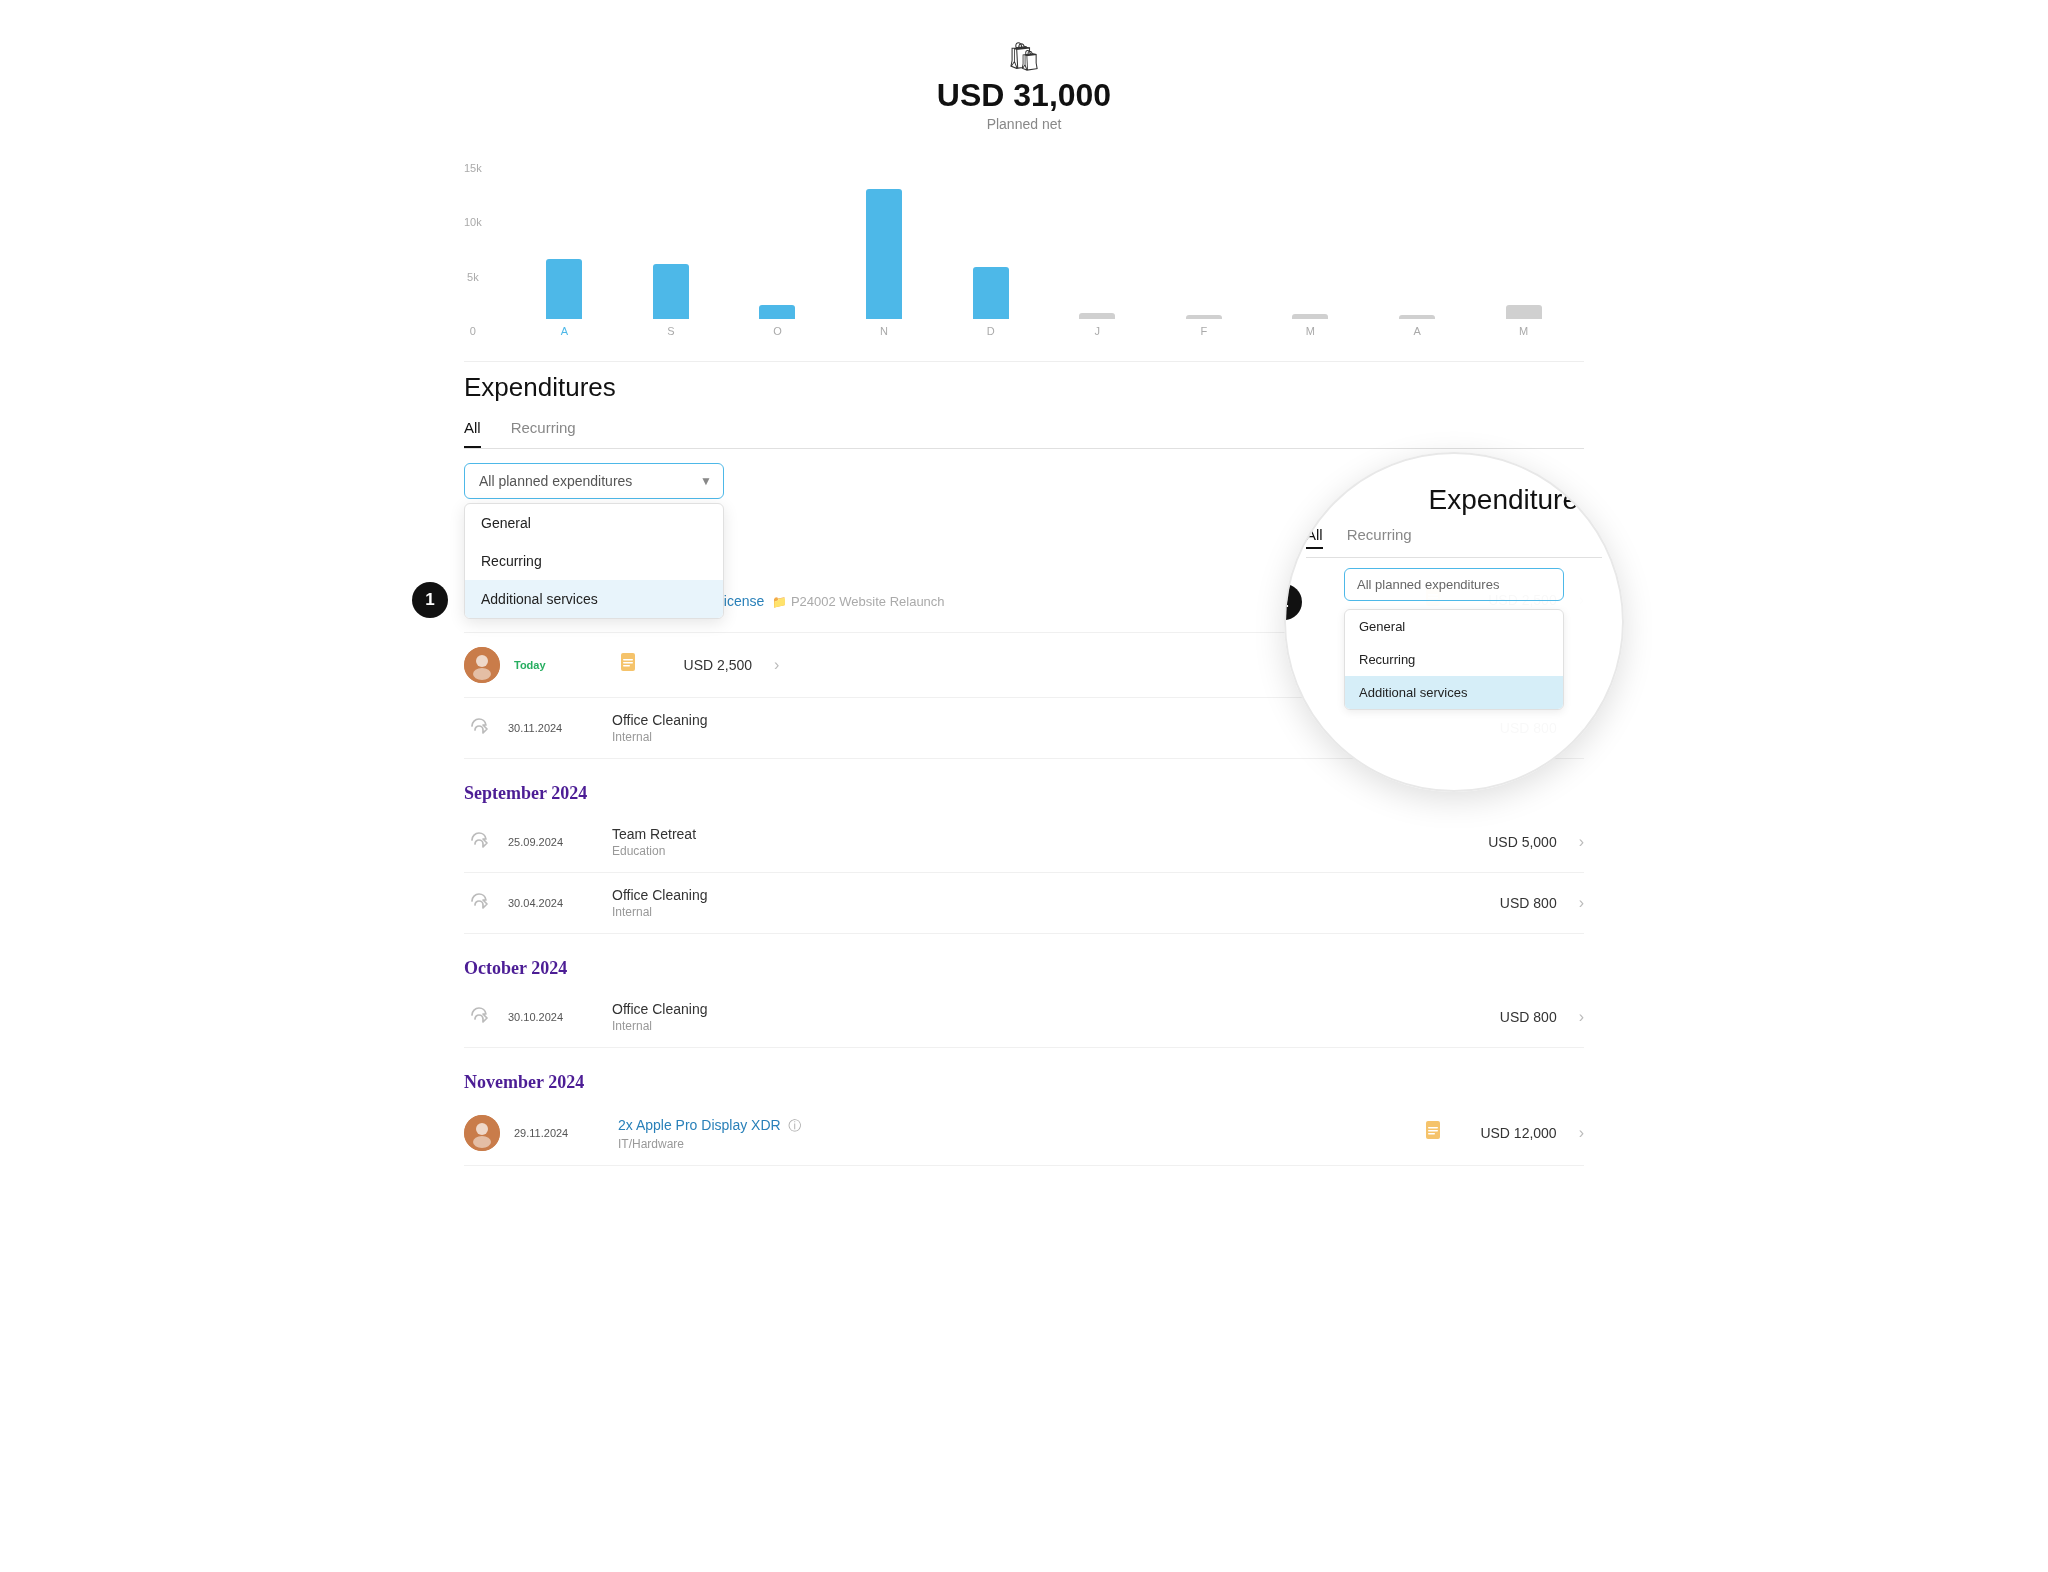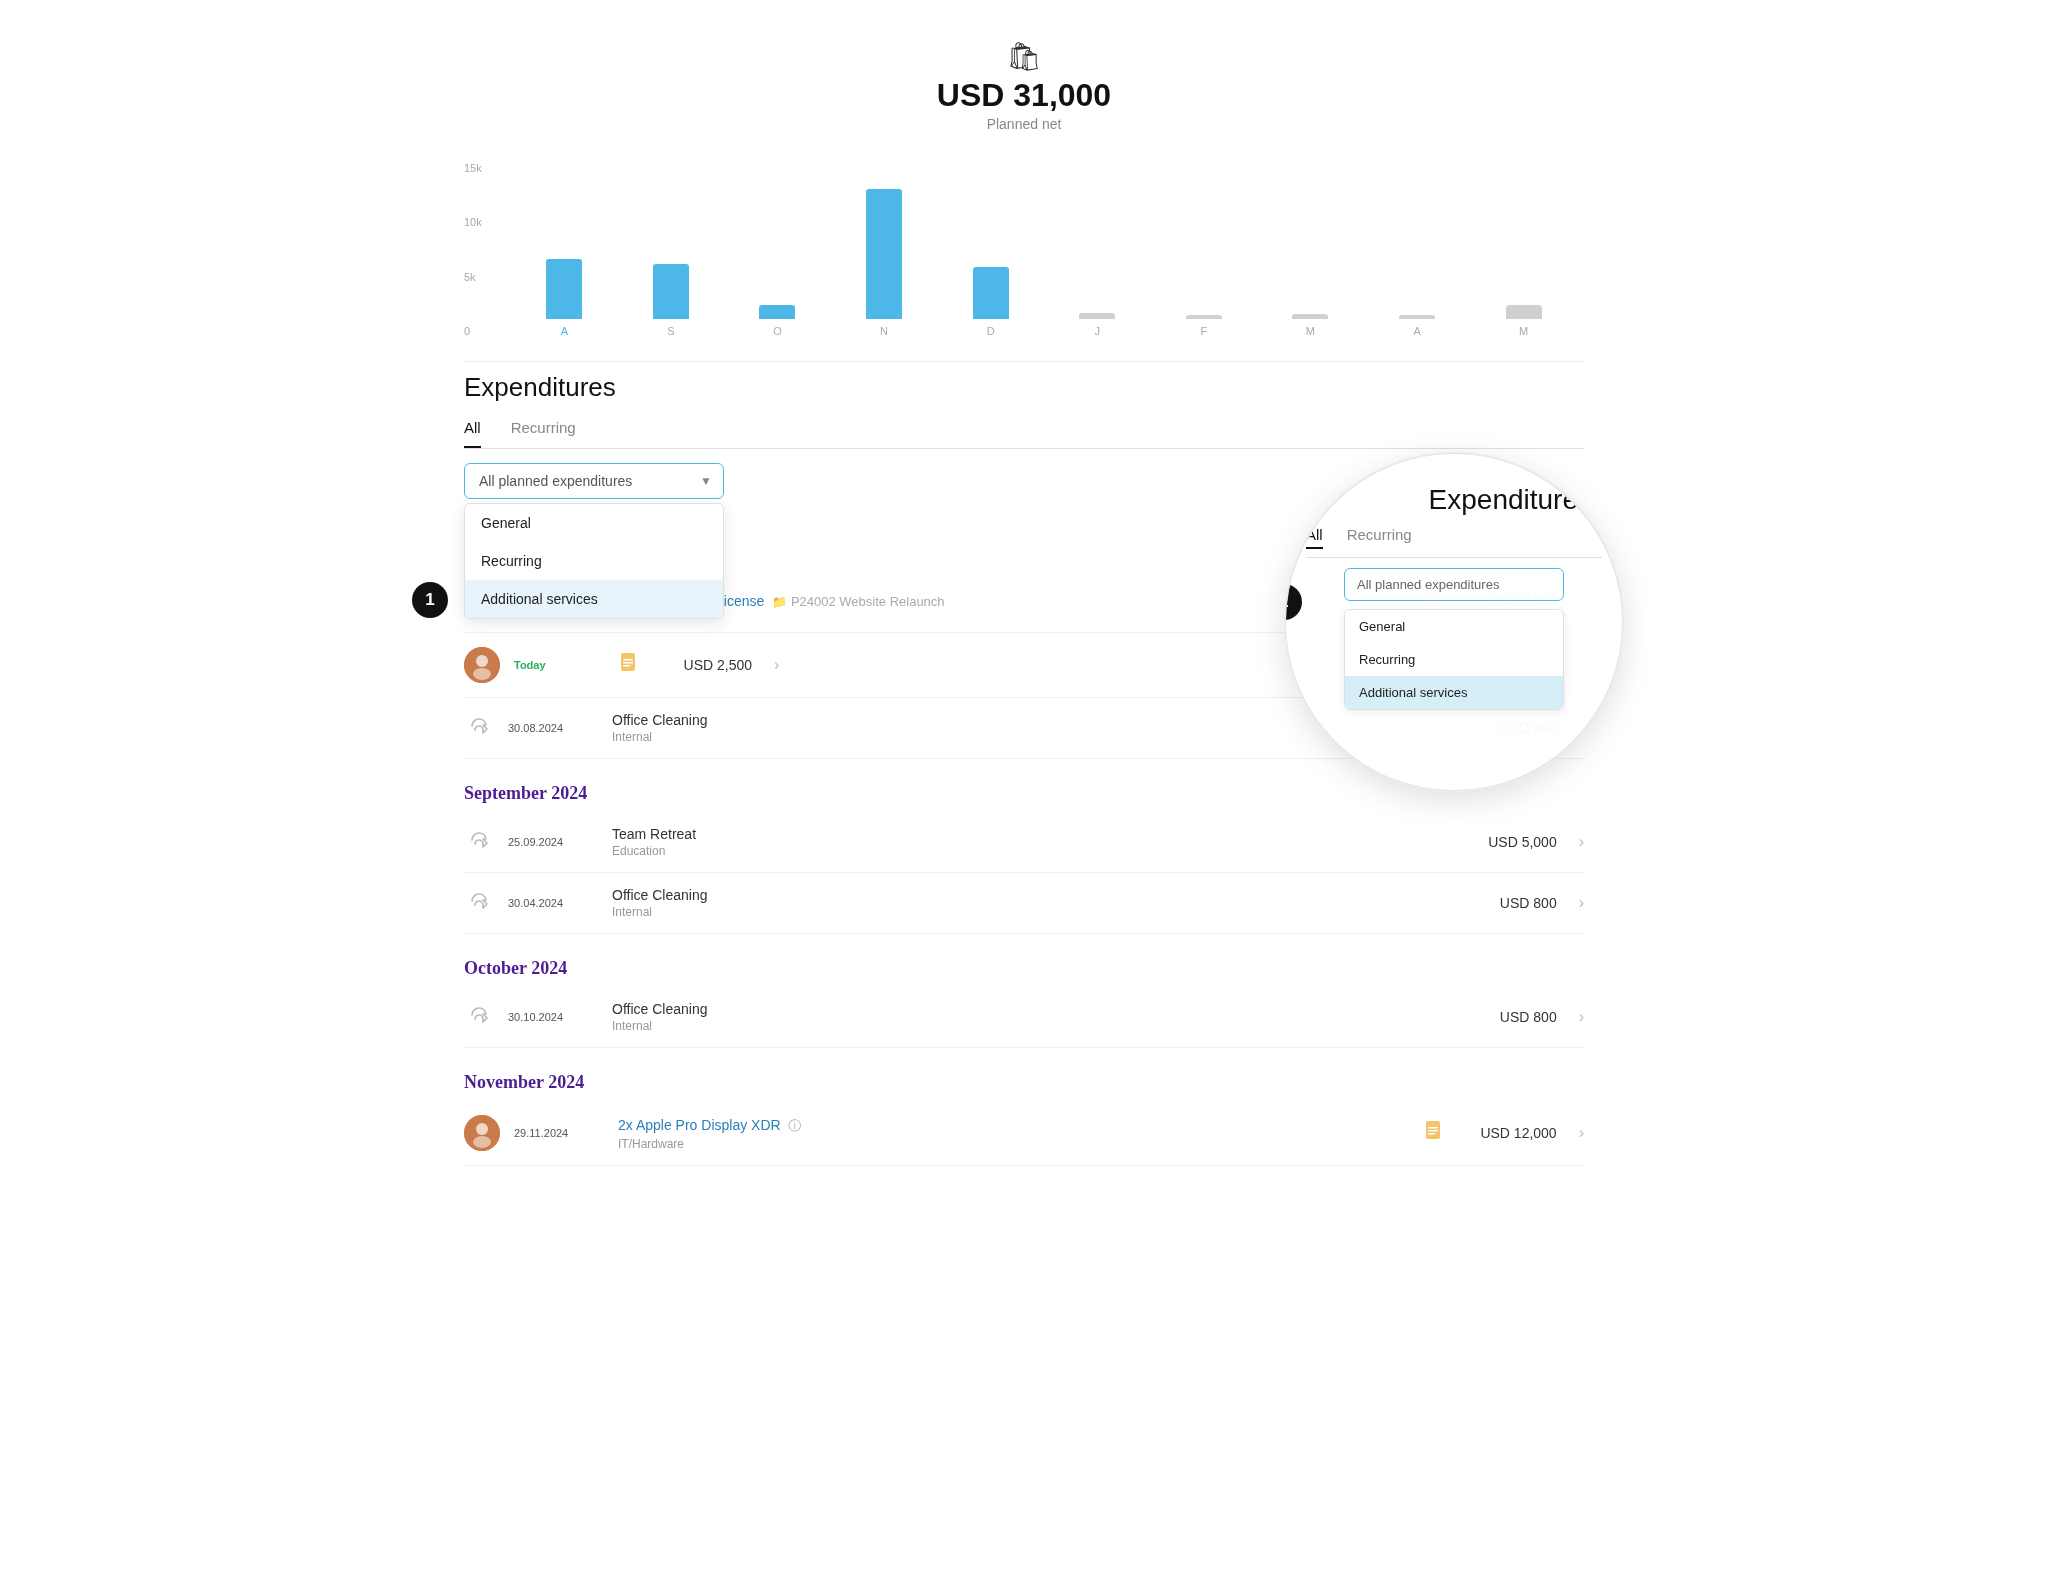--- a/index.html
+++ b/index.html
@@ -49,20 +49,21 @@
     }
     .chart-y-labels {
       position: absolute;
       left: 0;
       top: 0;
       height: 100%;
       display: flex;
       flex-direction: column;
       justify-content: space-between;
       padding-bottom: 24px;
+      align-items: center;
     }
     .chart-y-label {
       font-size: 11px;
       color: #aaa;
     }
     .chart-bars-container {
       position: absolute;
       left: 40px;
       right: 0;
       top: 0;
@@ -474,21 +475,21 @@
               <rect x="5" y="10" width="10" height="1.5" rx="0.75" fill="#fff"></rect>
               <rect x="5" y="13" width="7" height="1.5" rx="0.75" fill="#fff"></rect>
             </svg></span>
           <div class="item-amount">USD 2,500</div>
           <span class="chevron-icon">›</span>
         </div>
         <div class="list-item-row">
           <div class="recurring-icon"><svg width="22" height="22" viewBox="0 0 22 22" fill="none">
               <path d="M4 11a7 7 0 0 1 7-7 7 7 0 0 1 6.93 6H15l4 4-4 4v-3a4 4 0 0 0-4-4 4 4 0 0 0-4 4" stroke="#bbb" stroke-width="1.7" stroke-linecap="round" stroke-linejoin="round"></path>
             </svg></div>
-          <div class="item-date normal">30.08.2024</div>
+          <div class="item-date normal">30.11.2024</div>
           <div class="item-info">
             <div class="item-title plain">Office Cleaning</div>
             <div class="item-subtitle">Internal</div>
           </div>
           <span style="width: 30px; display: inline-block;"></span>
           <div class="item-amount">USD 800</div>
           <span class="chevron-icon">›</span>
         </div>
       </div>
       <div class="list-section">

